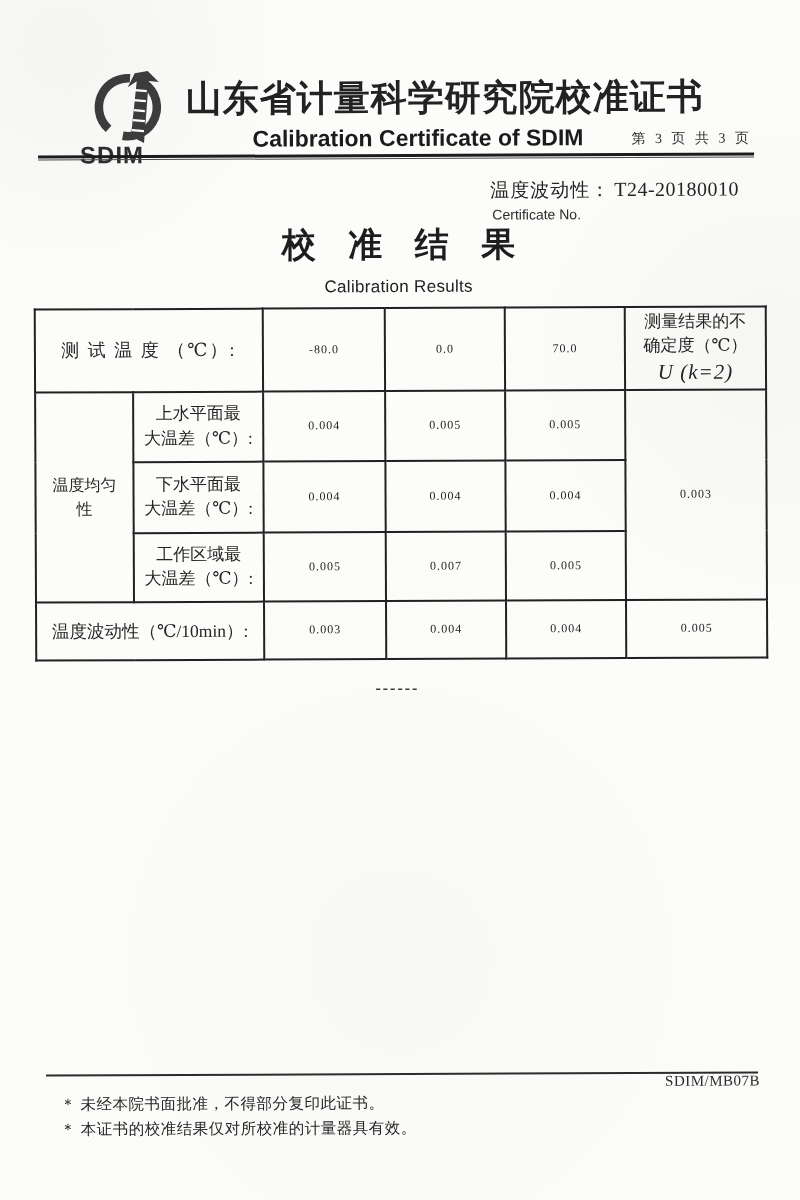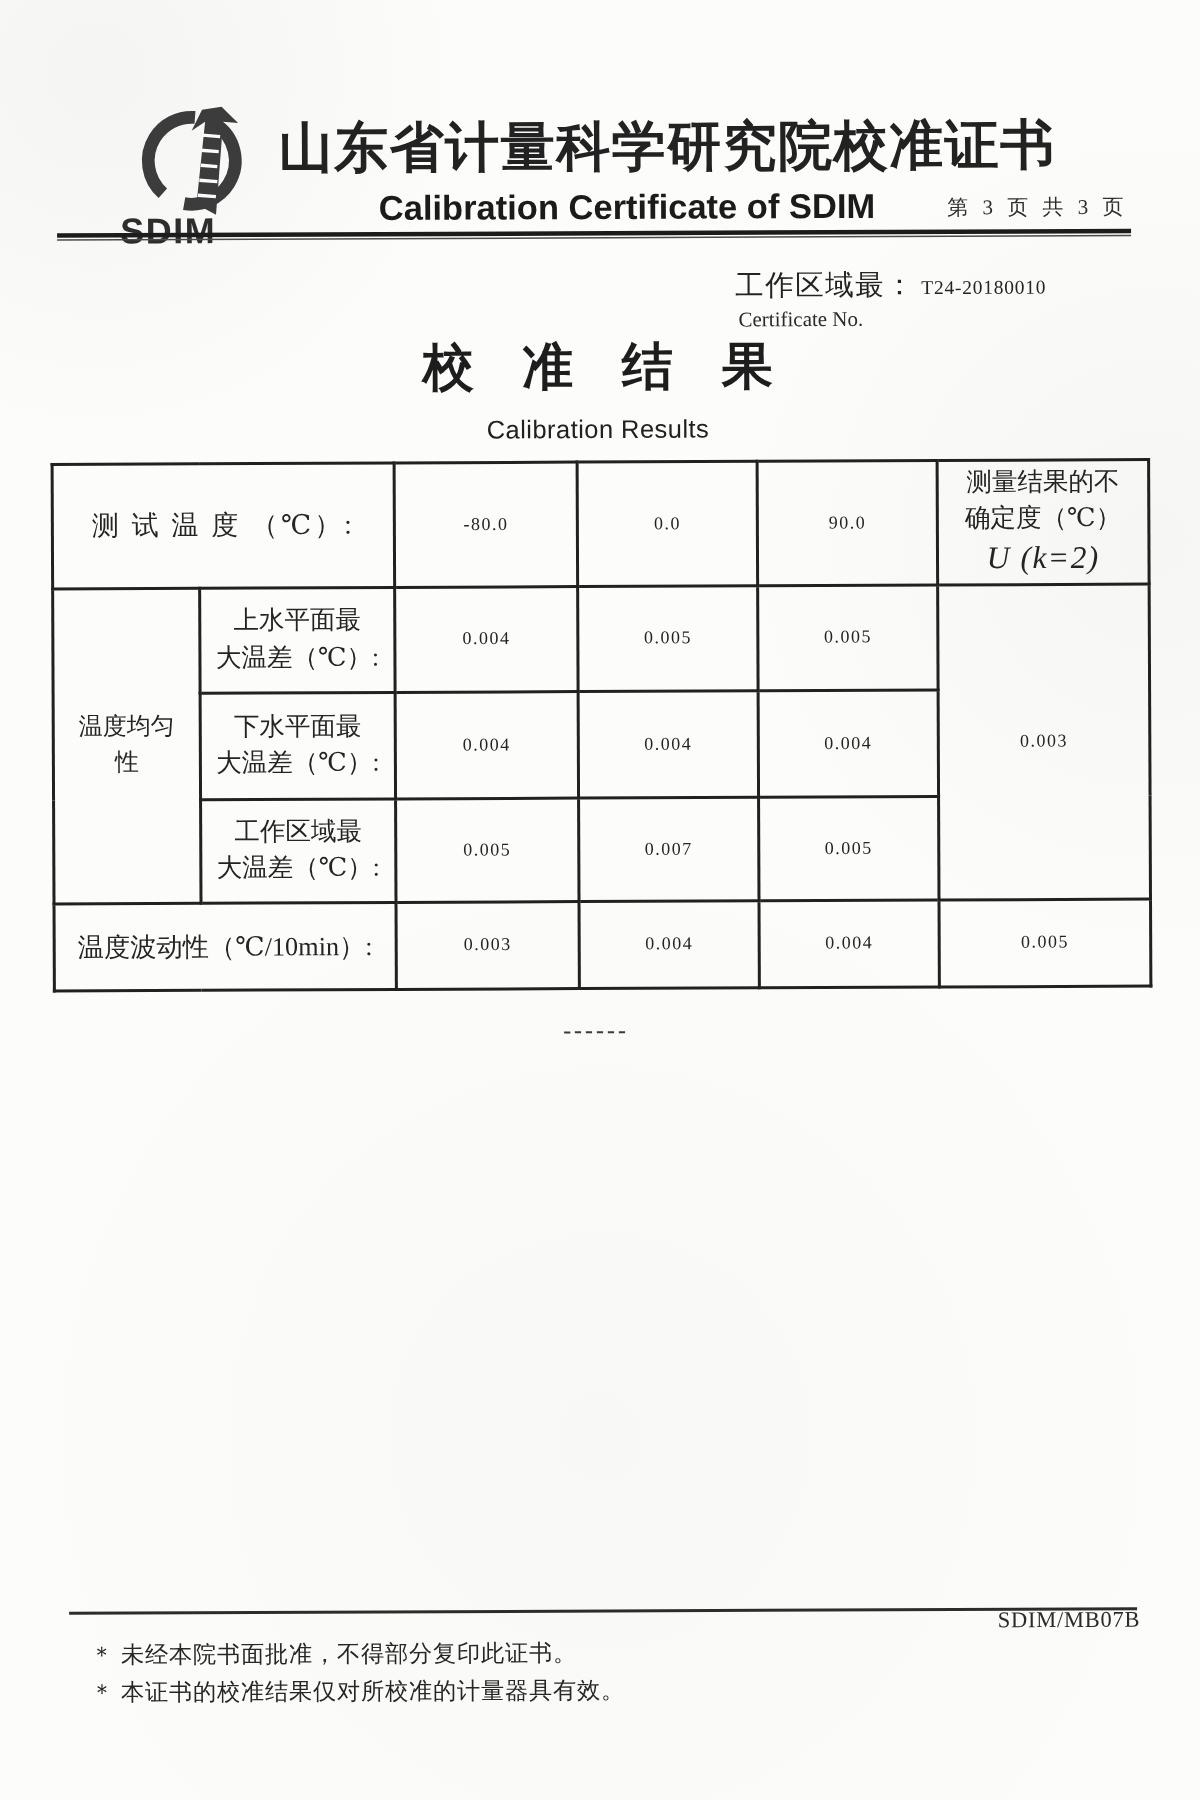--- a/index.html
+++ b/index.html
@@ -42,23 +42,23 @@
     letter-spacing:3px; color:#2e2e2e; white-space:nowrap;
   }
   .header-rule {
     position:absolute; left:40px; right:44px; top:154px; height:5px;
     border-top:3px solid #1c1c1c; border-bottom:1px solid #4a4a4a;
   }
 
   
   .cert-no { position:absolute; left:492px; top:178px; }
   .cert-line { font-size:19px; letter-spacing:1px; color:#242424; white-space:nowrap; }
-  .cert-value { font-size:13px; margin-left:4px; letter-spacing:0.5px; }
+  .cert-value { font-size:20px; margin-left:4px; letter-spacing:0.5px; }
   .cert-en {
-    font-family:Liberation Serif, serif;
+    font-family:Liberation Sans, sans-serif;
     font-size:14px; color:#2b2b2b; margin-top:3px; margin-left:2px;
   }
 
   
   .section-title { position:absolute; left:0; right:0; top:222px; text-align:center; }
   .sec-zh { font-size:34px; font-weight:bold; letter-spacing:12px; text-indent:12px; color:#1d1d1d; }
   .sec-en {
     font-family:"Liberation Sans","DejaVu Sans",sans-serif;
     font-size:17px; margin-top:9px; color:#202020; letter-spacing:0.3px;
   }
@@ -117,21 +117,21 @@
       <div class="logo-text">SDIM</div>
     </div>
 
     <div class="title-zh">山东省计量科学研究院校准证书</div>
     <div class="title-en">Calibration Certificate of SDIM</div>
     <div class="page-info">第 3 页 共 3 页</div>
     <div class="header-rule"></div>
 
     <div class="cert-no">
       <div class="cert-line">
-        <span>工作区域最：</span><span class="cert-value">T24-20180010</span>
+        <span>温度波动性：</span><span class="cert-value">T24-20180010</span>
       </div>
       <div class="cert-en">Certificate No.</div>
     </div>
 
     <div class="section-title">
       <div class="sec-zh">校 准 结 果</div>
       <div class="sec-en">Calibration Results</div>
     </div>
 
     <table class="results">
@@ -141,21 +141,21 @@
           <col style="width:122px">
         <col style="width:120px">
           <col style="width:120px">
           <col style="width:141px">
       </colgroup>
       <tbody>
         <tr class="r1">
           <td colspan="2" class="lbl lbl-spaced">测 试 温 度 （℃）:</td>
           <td class="num">-80.0</td>
           <td class="num">0.0</td>
-          <td class="num">90.0</td>
+          <td class="num">70.0</td>
           <td class="unc-h">
             <div>测量结果的不</div>
             <div>确定度（℃）</div>
             <div class="unc-it">U (k=2)</div>
           </td>
         </tr>
         <tr class="r2">
           <td rowspan="3" class="grp">
             <div>温度均匀</div>
             <div>性</div>

